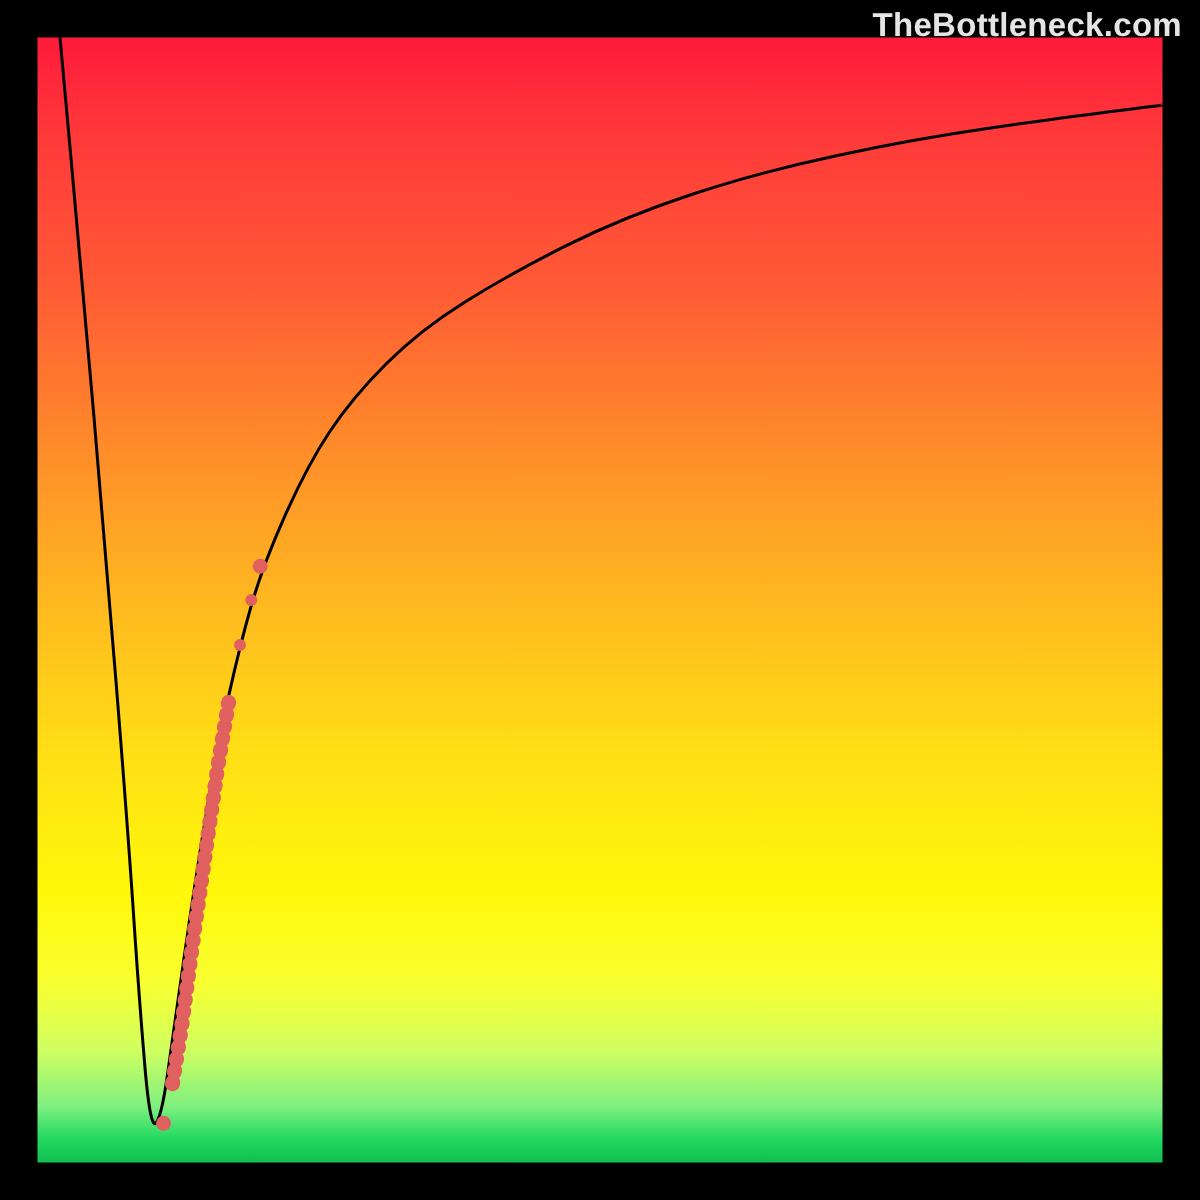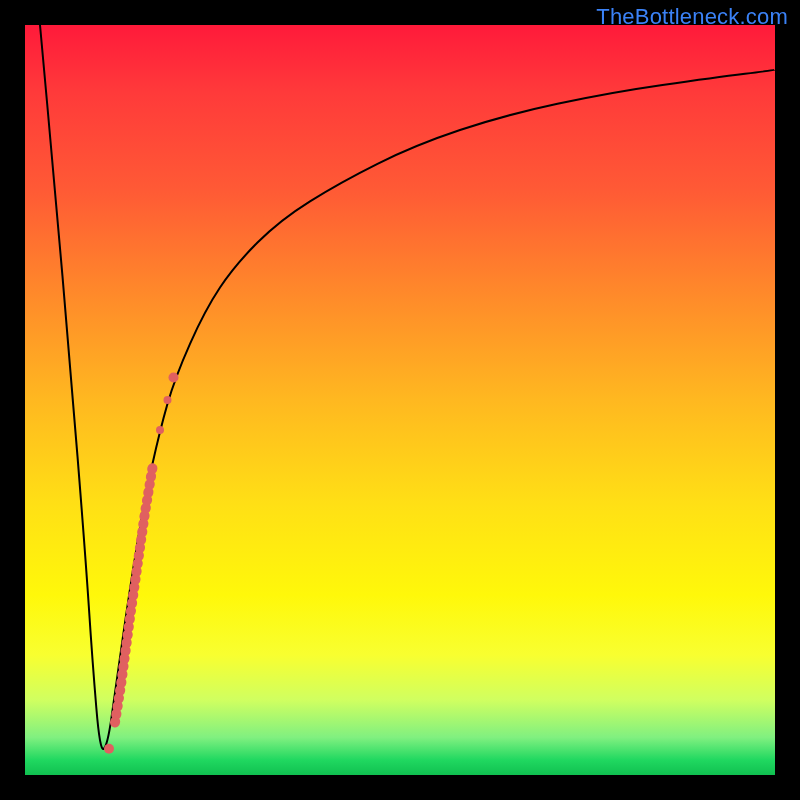--- a/index.html
+++ b/index.html
@@ -35,23 +35,23 @@
       #d0ff60 90%,
       #80f080 95%,
       #20d860 98%,
       #10c050 100%
     );
   }
   .watermark {
     position: absolute;
     top: 4px;
     right: 12px;
-    color: #3b82f6;
+    color: #e5e5e5;
     font-size: 22px;
-    font-weight: 400;
+    font-weight: 700;
     letter-spacing: 0.2px;
     user-select: none;
   }
   svg {
     position: absolute;
     inset: 0;
     width: 100%;
     height: 100%;
     overflow: visible;
   }

